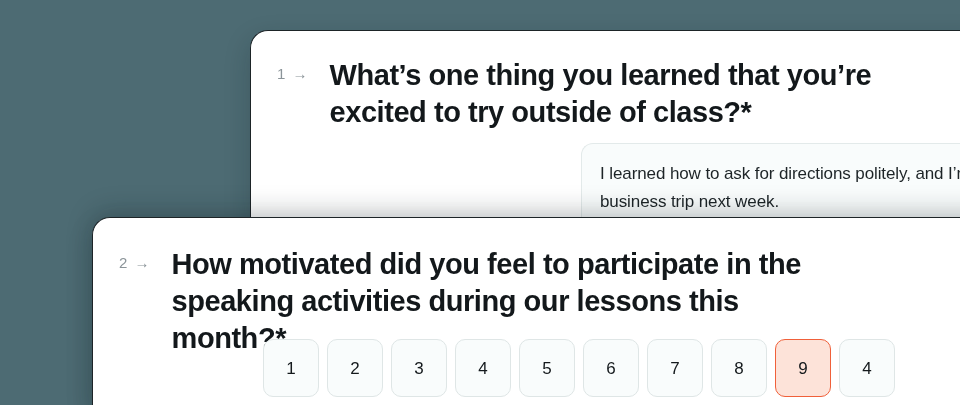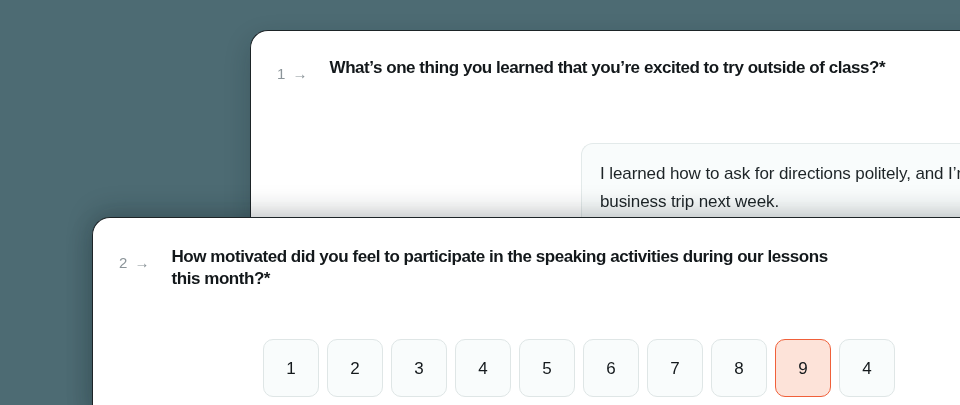--- a/index.html
+++ b/index.html
@@ -64,21 +64,21 @@
     white-space:nowrap;
     font-family:"Liberation Sans", sans-serif;
   }
   .q-index .num { font-size:15px; letter-spacing:.2px; }
   .q-index .arrow { font-size:15px; }
 
   .q-text {
     margin-left:22px;
     color:#13181b;
     font-weight:700;
-    font-size:17px;
+    font-size:29px;
     line-height:1.28;
     letter-spacing:-.45px;
     max-width:620px;
   }
   #card-two .q-text { max-width:660px; }
 
   
   .answer-box {
     position:absolute;
     left:330px;

